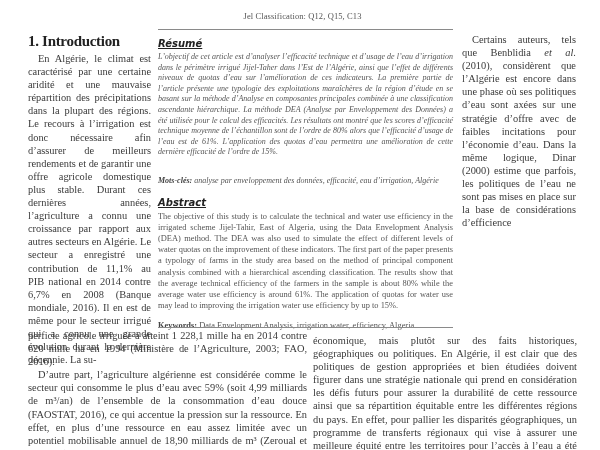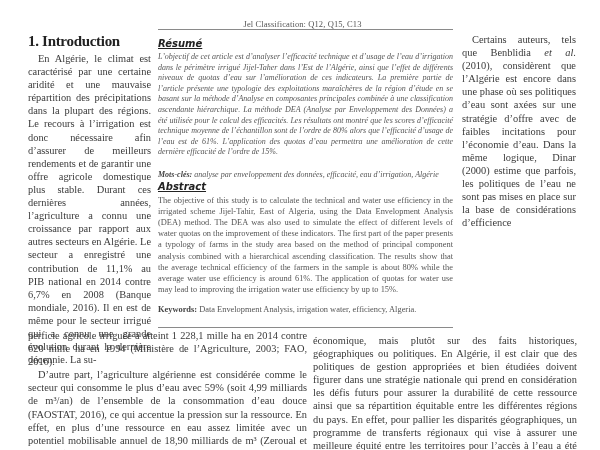--- a/index.html
+++ b/index.html
@@ -2,21 +2,21 @@
 <html><head>
   <meta charset="utf-8">
   <style>
     html, body { margin: 0; padding: 0; }
     body {
       width: 600px; height: 450px; overflow: hidden;
       background: #ffffff; position: relative;
       font-family: "Liberation Serif", serif; color: #333;
     }
     .jel {
-      position: absolute; top: 19px; left: 150px; width: 305px;
+      position: absolute; top: 11px; left: 150px; width: 305px;
       text-align: center; font-size: 8.5px; color: #555; letter-spacing: 0.1px;
     }
     .topline {
       position: absolute; top: 29px; left: 158px; width: 295px; height: 1px;
       background: #8a8a8a;
     }
     .col-left {
       position: absolute; left: 28px; top: 33px; width: 123px;
     }
     .intro-title {
@@ -36,21 +36,21 @@
       font-family: "DejaVu Sans", sans-serif; font-weight: bold; font-style: italic;
       font-size: 10px; text-decoration: underline;
       color: #222; margin: 6px 0 3px 0;
     }
     .resume-text {
       font-style: italic; font-size: 8px; line-height: 10.6px;
       text-align: justify; color: #555; margin: 0;
     }
     .mots {
       font-style: italic; font-size: 8px; line-height: 10.6px;
-      text-align: justify; color: #555; margin: 12px 0 0 0;
+      text-align: justify; color: #555; margin: 18px 0 0 0;
     }
     .mots b { font-weight: bold; color: #444; }
     .abstract-text {
       font-size: 8.4px; line-height: 11.2px; text-align: justify;
       color: #555; margin: 0;
     }
     .kw {
       font-size: 8.4px; line-height: 11px; color: #555; margin: 9px 0 4px 0;
     }
     .kw b { color: #444; }
@@ -76,21 +76,21 @@
 
 <div class="col-left">
   <h1 class="intro-title">1. Introduction</h1>
   <p class="body-text indent">En Algérie, le climat est caractérisé par une certaine aridité et une mauvaise répartition des précipitations dans la plupart des régions. Le recours à l’irrigation est donc nécessaire afin d’assurer de meilleurs rendements et de garantir une offre agricole domestique plus stable. Durant ces dernières années, l’agriculture a connu une croissance par rapport aux autres secteurs en Algérie. Le secteur a enregistré une contribution de 11,1% au PIB national en 2014 contre 6,7% en 2008 (Banque mondiale, 2016). Il en est de même pour le secteur irrigué qui a connu une grande évolution durant la dernière décennie. La su-</p>
 </div>
 
 <div class="abstract-box">
   <div class="section-head">Résumé</div>
   <p class="resume-text">L’objectif de cet article est d’analyser l’efficacité technique et d’usage de l’eau d’irrigation dans le périmètre irrigué Jijel-Taher dans l’Est de l’Algérie, ainsi que l’effet de différents niveaux de quotas d’eau sur l’amélioration de ces indicateurs. La première partie de l’article présente une typologie des exploitations maraîchères de la région d’étude en se basant sur la méthode d’Analyse en composantes principales combinée à une classification ascendante hiérarchique. La méthode DEA (Analyse par Enveloppement des Données) a été utilisée pour le calcul des efficacités. Les résultats ont montré que les scores d’efficacité technique moyenne de l’échantillon sont de l’ordre de 80% alors que l’efficacité d’usage de l’eau est de 61%. L’application des quotas d’eau permettra une amélioration de cette dernière efficacité de l’ordre de 15%.</p>
   <p class="mots"><b>Mots-clés:</b><span> analyse par enveloppement des données, efficacité, eau d’irrigation, Algérie</span></p>
-  <div class="section-head" style="margin-top:0;font-style:italic;">Abstract</div>
+  <div class="section-head" style="margin-top:10px;font-style:italic;">Abstract</div>
   <p class="abstract-text">The objective of this study is to calculate the technical and water use efficiency in the irrigated scheme Jijel-Tahir, East of Algeria, using the Data Envelopment Analysis (DEA) method. The DEA was also used to simulate the effect of different levels of water quotas on the improvement of these indicators. The first part of the paper presents a typology of farms in the study area based on the method of principal component analysis combined with a hierarchical ascending classification. The results show that the average technical efficiency of the farmers in the sample is about 80% while the average water use efficiency is around 61%. The application of quotas for water use may lead to improving the irrigation water use efficiency by up to 15%.</p>
   <p class="kw"><b>Keywords:</b><span> Data Envelopment Analysis, irrigation water, efficiency, Algeria.</span></p>
 </div>
 <div class="bottomline"></div>
 
 <div class="col-right">
   <p class="body-text indent"><span>Certains auteurs, tels que Benblidia </span><i>et al.</i><span> (2010), considèrent que l’Algérie est encore dans une phase où ses politiques d’eau sont axées sur une stratégie d’offre avec de faibles incitations pour l’économie d’eau. Dans la même logique, Dinar (2000) estime que parfois, les politiques de l’eau ne sont pas mises en place sur la base de considérations d’efficience</span></p>
 </div>
 
 <div class="wide-left">

